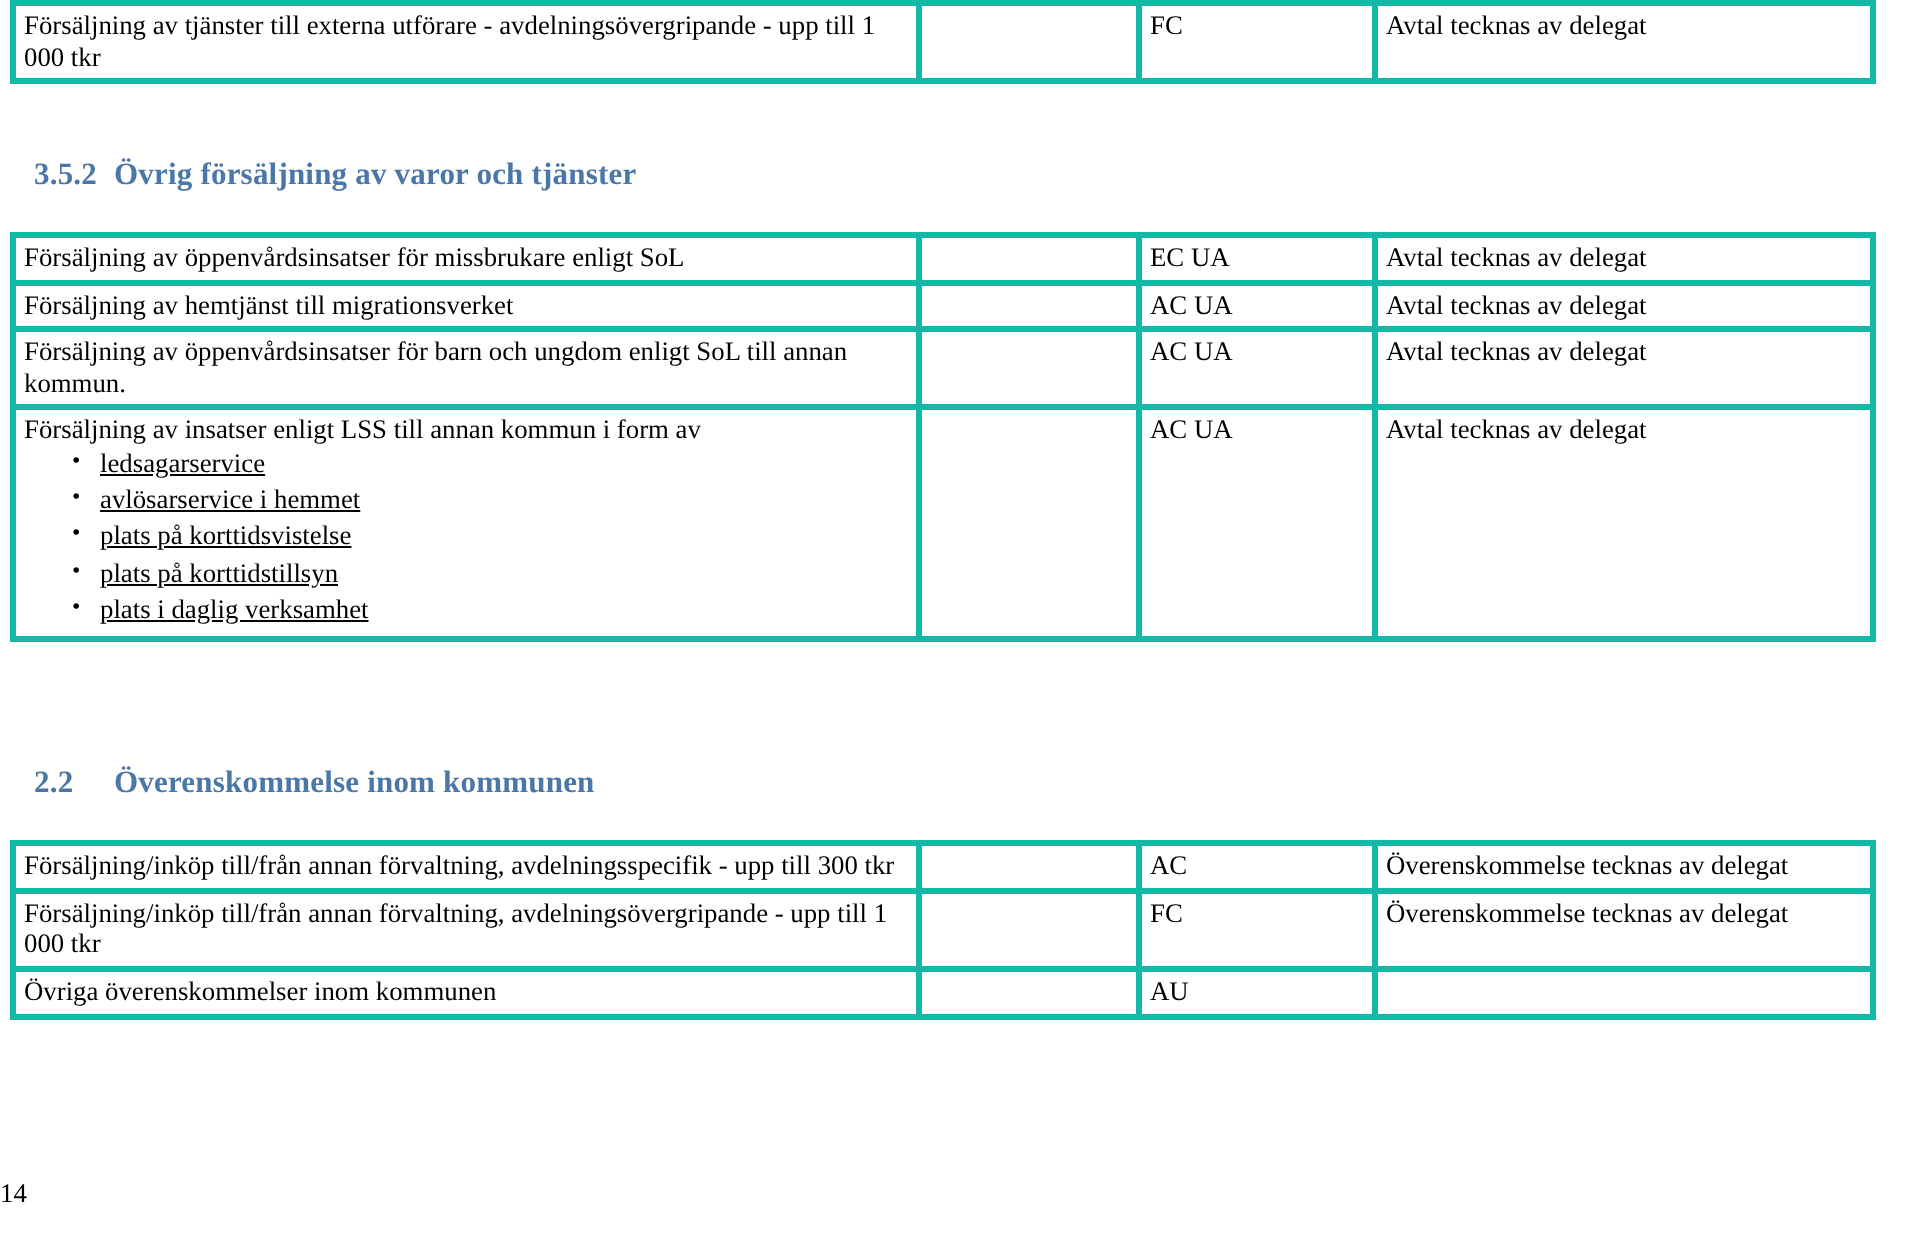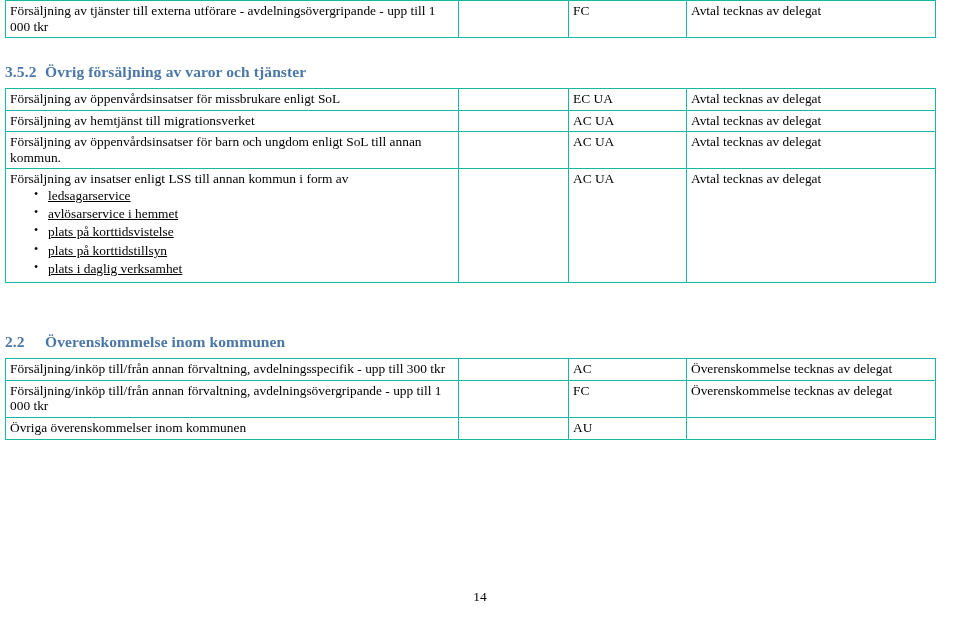--- a/index.html
+++ b/index.html
@@ -24,40 +24,40 @@
     box-sizing: border-box;
   }
 
   
   .heading {
     color: #4a77a8;
     font-family: "Liberation Serif", "DejaVu Serif", serif;
     font-weight: bold;
     font-size: 15.5px;
     letter-spacing: 0.1px;
-    margin: 0;
+    margin: 12px;
     padding: 0 0 0 5px;
     white-space: nowrap;
   }
   .heading .num {
     display: inline-block;
     min-width: 40px;
   }
 
   
   table.doc {
     border-collapse: collapse;
     table-layout: fixed;
     width: 930px;
     margin: 0 0 0 5px;
     font-size: 13.4px;
     line-height: 1.16;
   }
   table.doc td {
-    border: 1px solid #14b8a6;
+    border: 3px solid #14b8a6;
     vertical-align: top;
     padding: 2px 4px 3px 4px;
     font-family: "Liberation Serif", "DejaVu Serif", serif;
     color: #000;
     margin-top: 32px;
   }
   
   col.c1 { width: 453px; }
   col.c2 { width: 110px; }
   col.c3 { width: 118px; }
@@ -94,21 +94,21 @@
   .sp-c { height: 26px; }
   .sp-d { height: 24px; }
   .sp-e { height: 7px; }
 
   
   .pageno {
     position: absolute;
     left: 0;
     right: 0;
     bottom: 14px;
-    text-align: center;
+    text-align: left;
     font-size: 13.4px;
     font-family: "Liberation Serif", "DejaVu Serif", serif;
     color: #000;
   }
 </style>
 </head>
 <body>
 
 <div class="page">
 

